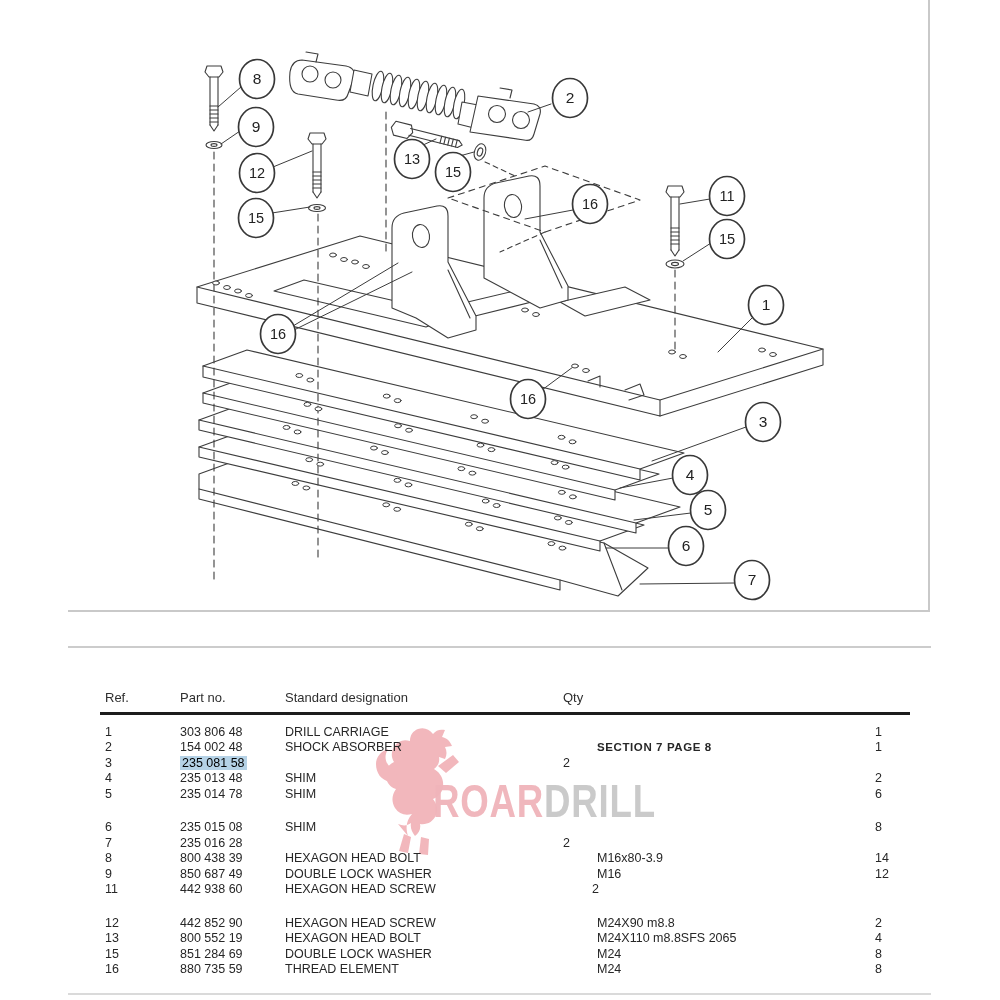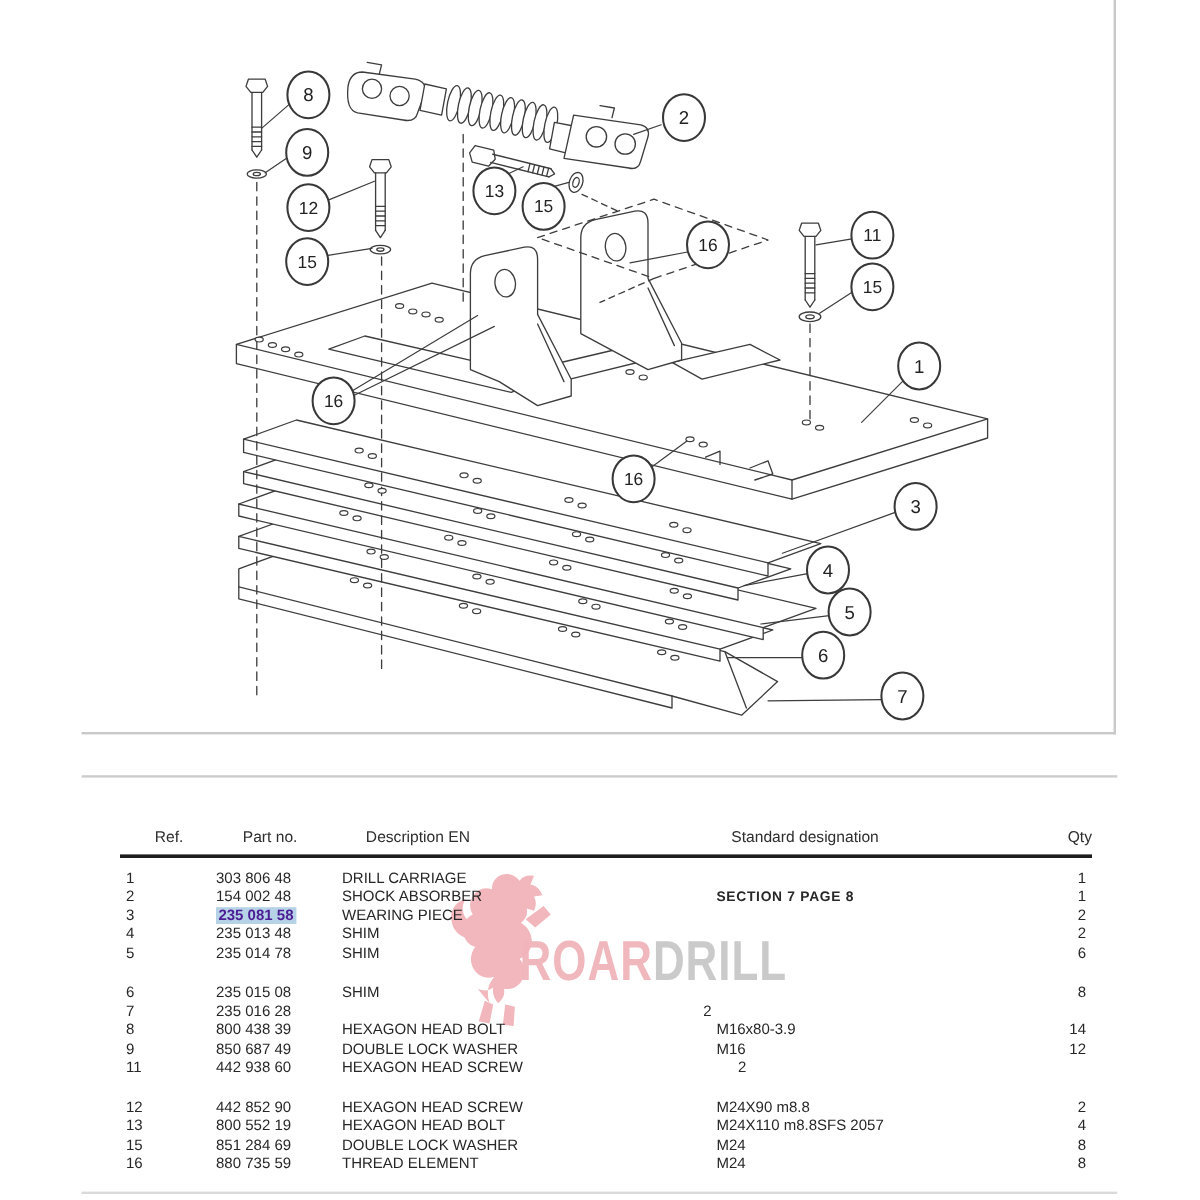--- a/index.html
+++ b/index.html
@@ -16,32 +16,32 @@
   
   #diagram{position:absolute;left:0;top:0;width:1000px;height:620px;}
   
   .watermark{position:absolute;left:0;top:0;width:1000px;height:1000px;pointer-events:none;z-index:1;padding-left:24px;}
   .wm-text{position:absolute;top:773px;left:433px;font-size:47px;font-weight:bold;
     letter-spacing:1px;transform:scaleX(.78);transform-origin:left top;white-space:nowrap;opacity:.95;}
   .wm-roar{color:#f0b4ba;}
   .wm-drill{color:#c8c8c8;}
   
   .parts-table{position:absolute;left:100px;top:690px;width:810px;z-index:2;}
-  .pt-header{display:flex;font-size:13px;color:#2e2e2e;margin-left:24px;}
+  .pt-header{display:flex;font-size:13px;color:#2e2e2e;}
   .pt-rule{margin-top:7px;height:2.5px;background:#1d1d1d;}
   .pt-rows{margin-top:10px;}
   .row{display:flex;height:15.5px;font-size:12.5px;color:#272727;}
   .row.gap{margin-top:18px;}
   .c-ref{width:75px;padding-left:5px;box-sizing:border-box;}
   .c-part{width:105px;padding-left:5px;box-sizing:border-box;}
   .c-desc{width:312px;padding-left:5px;box-sizing:border-box;}
   .c-std{width:283px;padding-left:5px;box-sizing:border-box;}
-  .c-qty{width:30px;text-align:right;}
+  .c-qty{width:30px;}
   .std-bold{font-weight:bold;font-size:11.5px;letter-spacing:.6px;}
-  .hl-part{background:#b5d2e6;color:#4c1d95;font-weight:bold;padding:0 2px;}
+  .hl-part{background:#b5d2e6;color:#000000;font-weight:normal;padding:0 2px;}
 </style>
 </head>
 <body>
 
 <svg id="diagram" viewBox="0 0 1000 620">
   <g stroke="#3d3d3d" stroke-width="1.1" fill="none" stroke-linejoin="round" stroke-linecap="round">
 
     <g>
 
       <path d="M199,474 L243,458 L604,543 L648,568 L618,596 L560,580 L199,489 Z" fill="#ffffff"></path>
@@ -333,21 +333,20 @@
       <path d="M438,766 l15,-11 6,7 -13,11 Z"></path>
     </g>
   </svg>
   <div class="wm-text"><span class="wm-roar">ROAR</span><span class="wm-drill">DRILL</span></div>
 </div>
 
 <div class="parts-table">
   <div class="pt-header">
     <div class="c-ref">Ref.</div>
     <div class="c-part">Part no.</div>
-    <div class="c-desc">Description EN</div>
     <div class="c-std">Standard designation</div>
     <div class="c-qty">Qty</div>
   </div>
   <div class="pt-rule"></div>
   <div class="pt-rows" id="rows">
       <div class="row">
         <div class="c-ref">1</div>
         <div class="c-part">303 806 48</div>
         <div class="c-desc">DRILL CARRIAGE</div>
         <div class="c-std"></div>
@@ -356,21 +355,20 @@
       <div class="row">
         <div class="c-ref">2</div>
         <div class="c-part">154 002 48</div>
         <div class="c-desc">SHOCK ABSORBER</div>
         <div class="c-std"><span class="std-bold">SECTION 7 PAGE 8</span></div>
         <div class="c-qty">1</div>
       </div>
       <div class="row">
         <div class="c-ref">3</div>
         <div class="c-part"><span class="hl-part">235 081 58</span></div>
-        <div class="c-desc">WEARING PIECE</div>
         <div class="c-std"></div>
         <div class="c-qty">2</div>
       </div>
       <div class="row">
         <div class="c-ref">4</div>
         <div class="c-part">235 013 48</div>
         <div class="c-desc">SHIM</div>
         <div class="c-std"></div>
         <div class="c-qty">2</div>
       </div>
@@ -418,21 +416,21 @@
         <div class="c-ref">12</div>
         <div class="c-part">442 852 90</div>
         <div class="c-desc">HEXAGON HEAD SCREW</div>
         <div class="c-std">M24X90 m8.8</div>
         <div class="c-qty">2</div>
       </div>
       <div class="row">
         <div class="c-ref">13</div>
         <div class="c-part">800 552 19</div>
         <div class="c-desc">HEXAGON HEAD BOLT</div>
-        <div class="c-std">M24X110 m8.8SFS 2057</div>
+        <div class="c-std">M24X110 m8.8SFS 2065</div>
         <div class="c-qty">4</div>
       </div>
       <div class="row">
         <div class="c-ref">15</div>
         <div class="c-part">851 284 69</div>
         <div class="c-desc">DOUBLE LOCK WASHER</div>
         <div class="c-std">M24</div>
         <div class="c-qty">8</div>
       </div>
       <div class="row">

